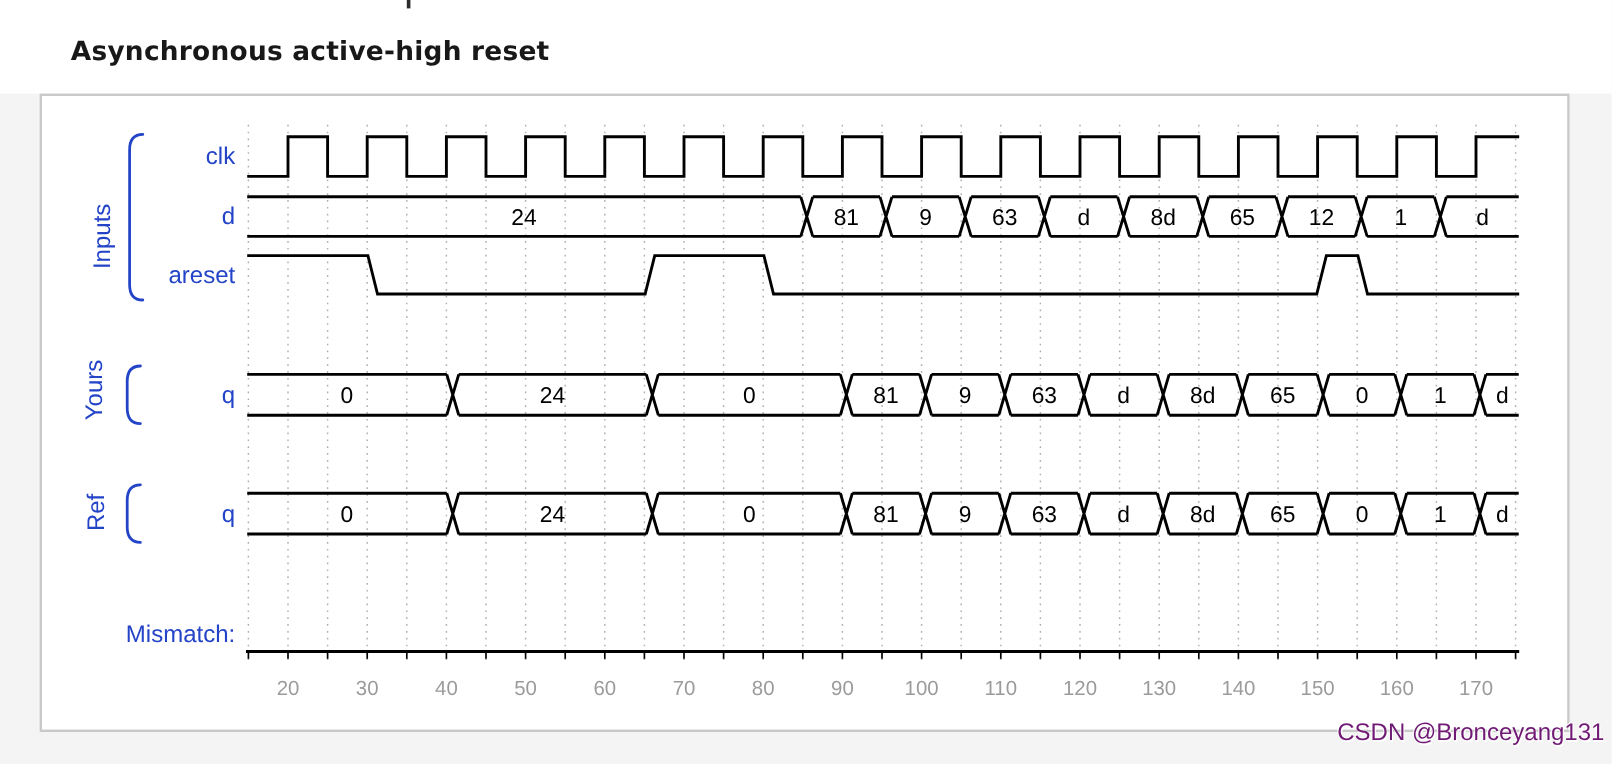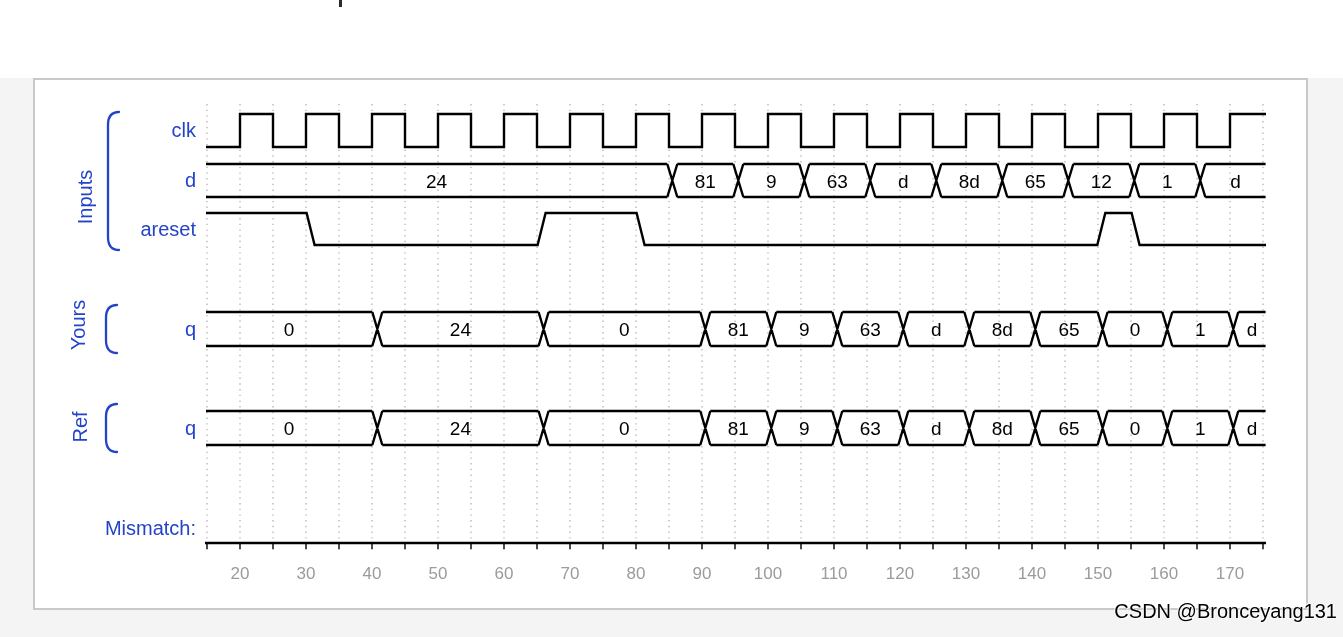--- a/index.html
+++ b/index.html
@@ -16,29 +16,30 @@
     font-family:"DejaVu Sans","Liberation Sans",sans-serif;
   }
   .card{
     position:absolute;left:33px;top:78px;width:1275px;height:532px;
     box-sizing:border-box;background:#ffffff;border:2px solid #c9c9c9;
   }
   #wave-svg{position:absolute;left:0;top:0;}
   #wave-svg text{font-family:"Liberation Sans",sans-serif;}
   .watermark{
     position:absolute;right:6px;top:600px;
-    font-size:20px;color:#000000;
+    font-size:20px;color:#701a75;
     text-shadow:1px 1px 0 rgba(255,255,255,.9),-1px -1px 0 rgba(255,255,255,.7);
   }
 </style>
 </head>
 <body>
 
 <div class="top-strip">
   <div class="top-tick"></div>
+  <h1 class="page-title">Asynchronous active-high reset</h1>
 </div>
 
 <div class="card"></div>
 
 <svg id="wave-svg" width="1343" height="637">
     <g>
       <line x1="207" y1="104" x2="207" y2="552" stroke="#aeaeae" stroke-width="1.2" stroke-dasharray="1.4 4.3"></line>
       <line x1="240" y1="104" x2="240" y2="552" stroke="#aeaeae" stroke-width="1.2" stroke-dasharray="1.4 4.3"></line>
       <line x1="273" y1="104" x2="273" y2="552" stroke="#aeaeae" stroke-width="1.2" stroke-dasharray="1.4 4.3"></line>
       <line x1="306" y1="104" x2="306" y2="552" stroke="#aeaeae" stroke-width="1.2" stroke-dasharray="1.4 4.3"></line>

